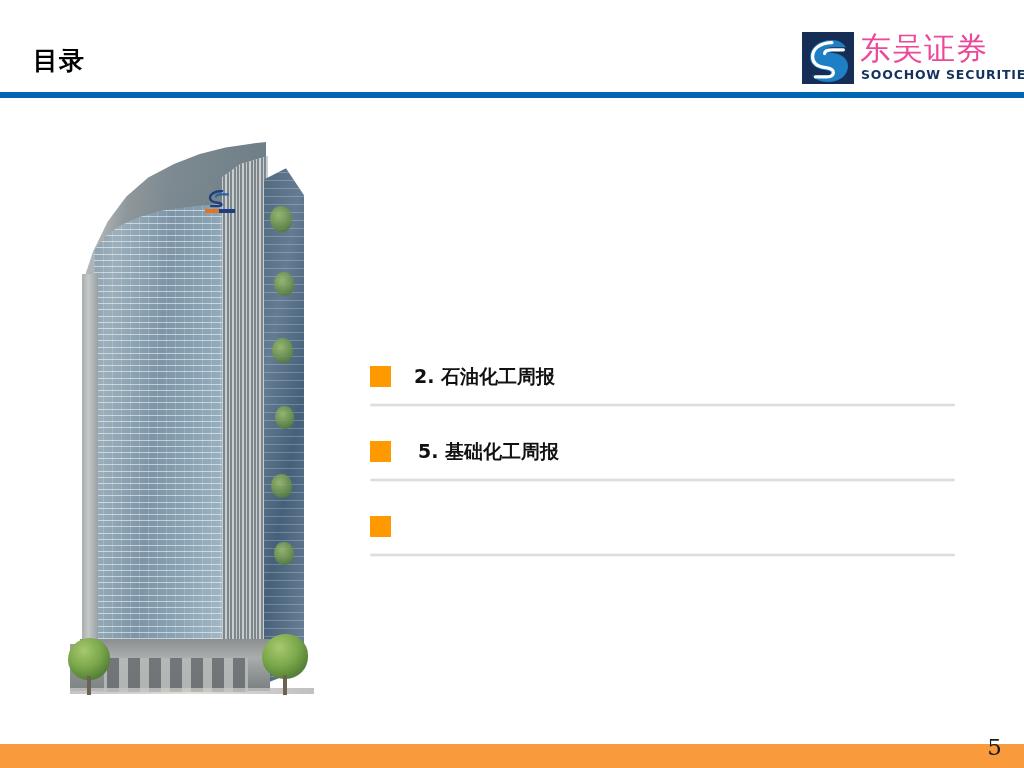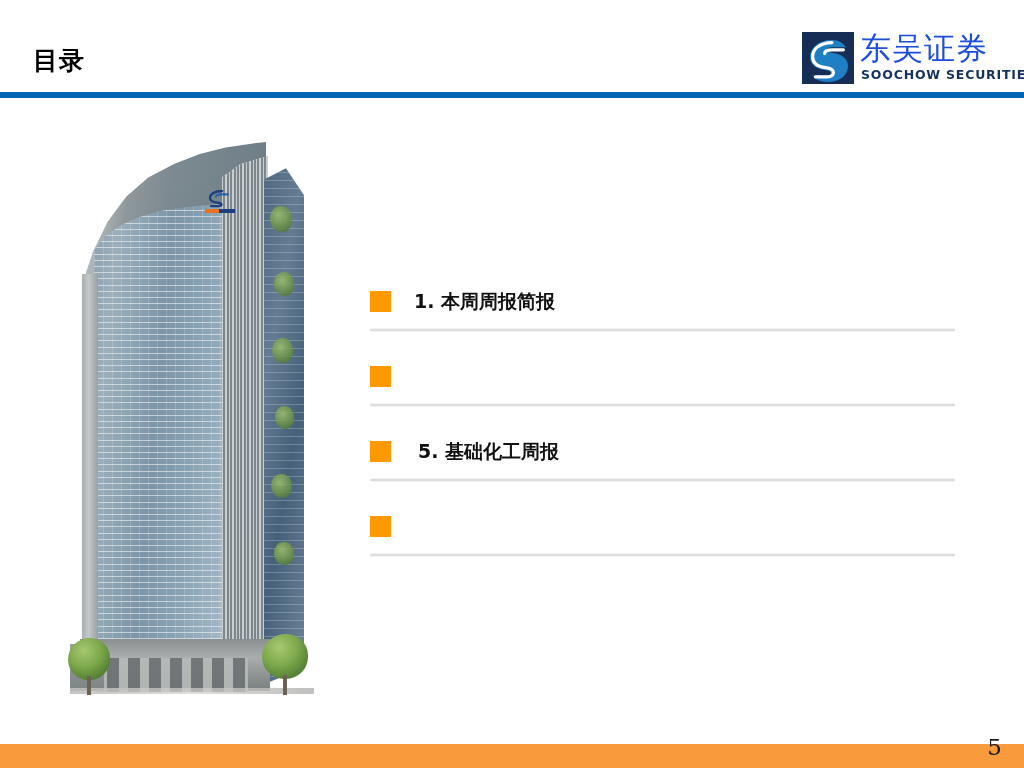--- a/index.html
+++ b/index.html
@@ -53,21 +53,21 @@
     width:52px; height:52px;
     background:#162E55;
     overflow:hidden;
   }
   .logo-mark svg { display:block; }
   .logo-cn {
     position:absolute;
     left:58px; top:-1px;
     font-size:31px;
     font-weight:500;
-    color:#1d4ed8;
+    color:#ec4899;
     letter-spacing:1px;
     line-height:36px;
     white-space:nowrap;
     font-family:"DejaVu Sans","Liberation Sans",sans-serif;
   }
   .logo-en {
     position:absolute;
     left:59px; top:37px;
     font-size:12.5px;
     font-weight:bold;
@@ -342,28 +342,24 @@
       </div>
       <div class="tree" style="left:200px; top:492px; width:46px; height:62px;">
         <div class="crown" style="width:46px; height:45px;"></div>
         <div class="trunk" style="left:21px; top:41px; width:4px; height:20px;"></div>
       </div>
     </div>
   </div>
 
   <div class="toc">
 
-    <div class="toc-item" style="top:0px;">
-      <div class="toc-bullet"></div>
-      <div class="toc-label" style="left:44px;">1. 本周周报简报</div>
-      <div class="toc-rule"></div>
-    </div>
 
     <div class="toc-item" style="top:75px;">
       <div class="toc-bullet"></div>
+      <div class="toc-label" style="left:44px;">2. 石油化工周报</div>
       <div class="toc-rule"></div>
     </div>
 
     <div class="toc-item" style="top:150px;">
       <div class="toc-bullet"></div>
       <div class="toc-label" style="left:48px;">5. 基础化工周报</div>
       <div class="toc-rule"></div>
     </div>
 
     <div class="toc-item" style="top:225px;">

